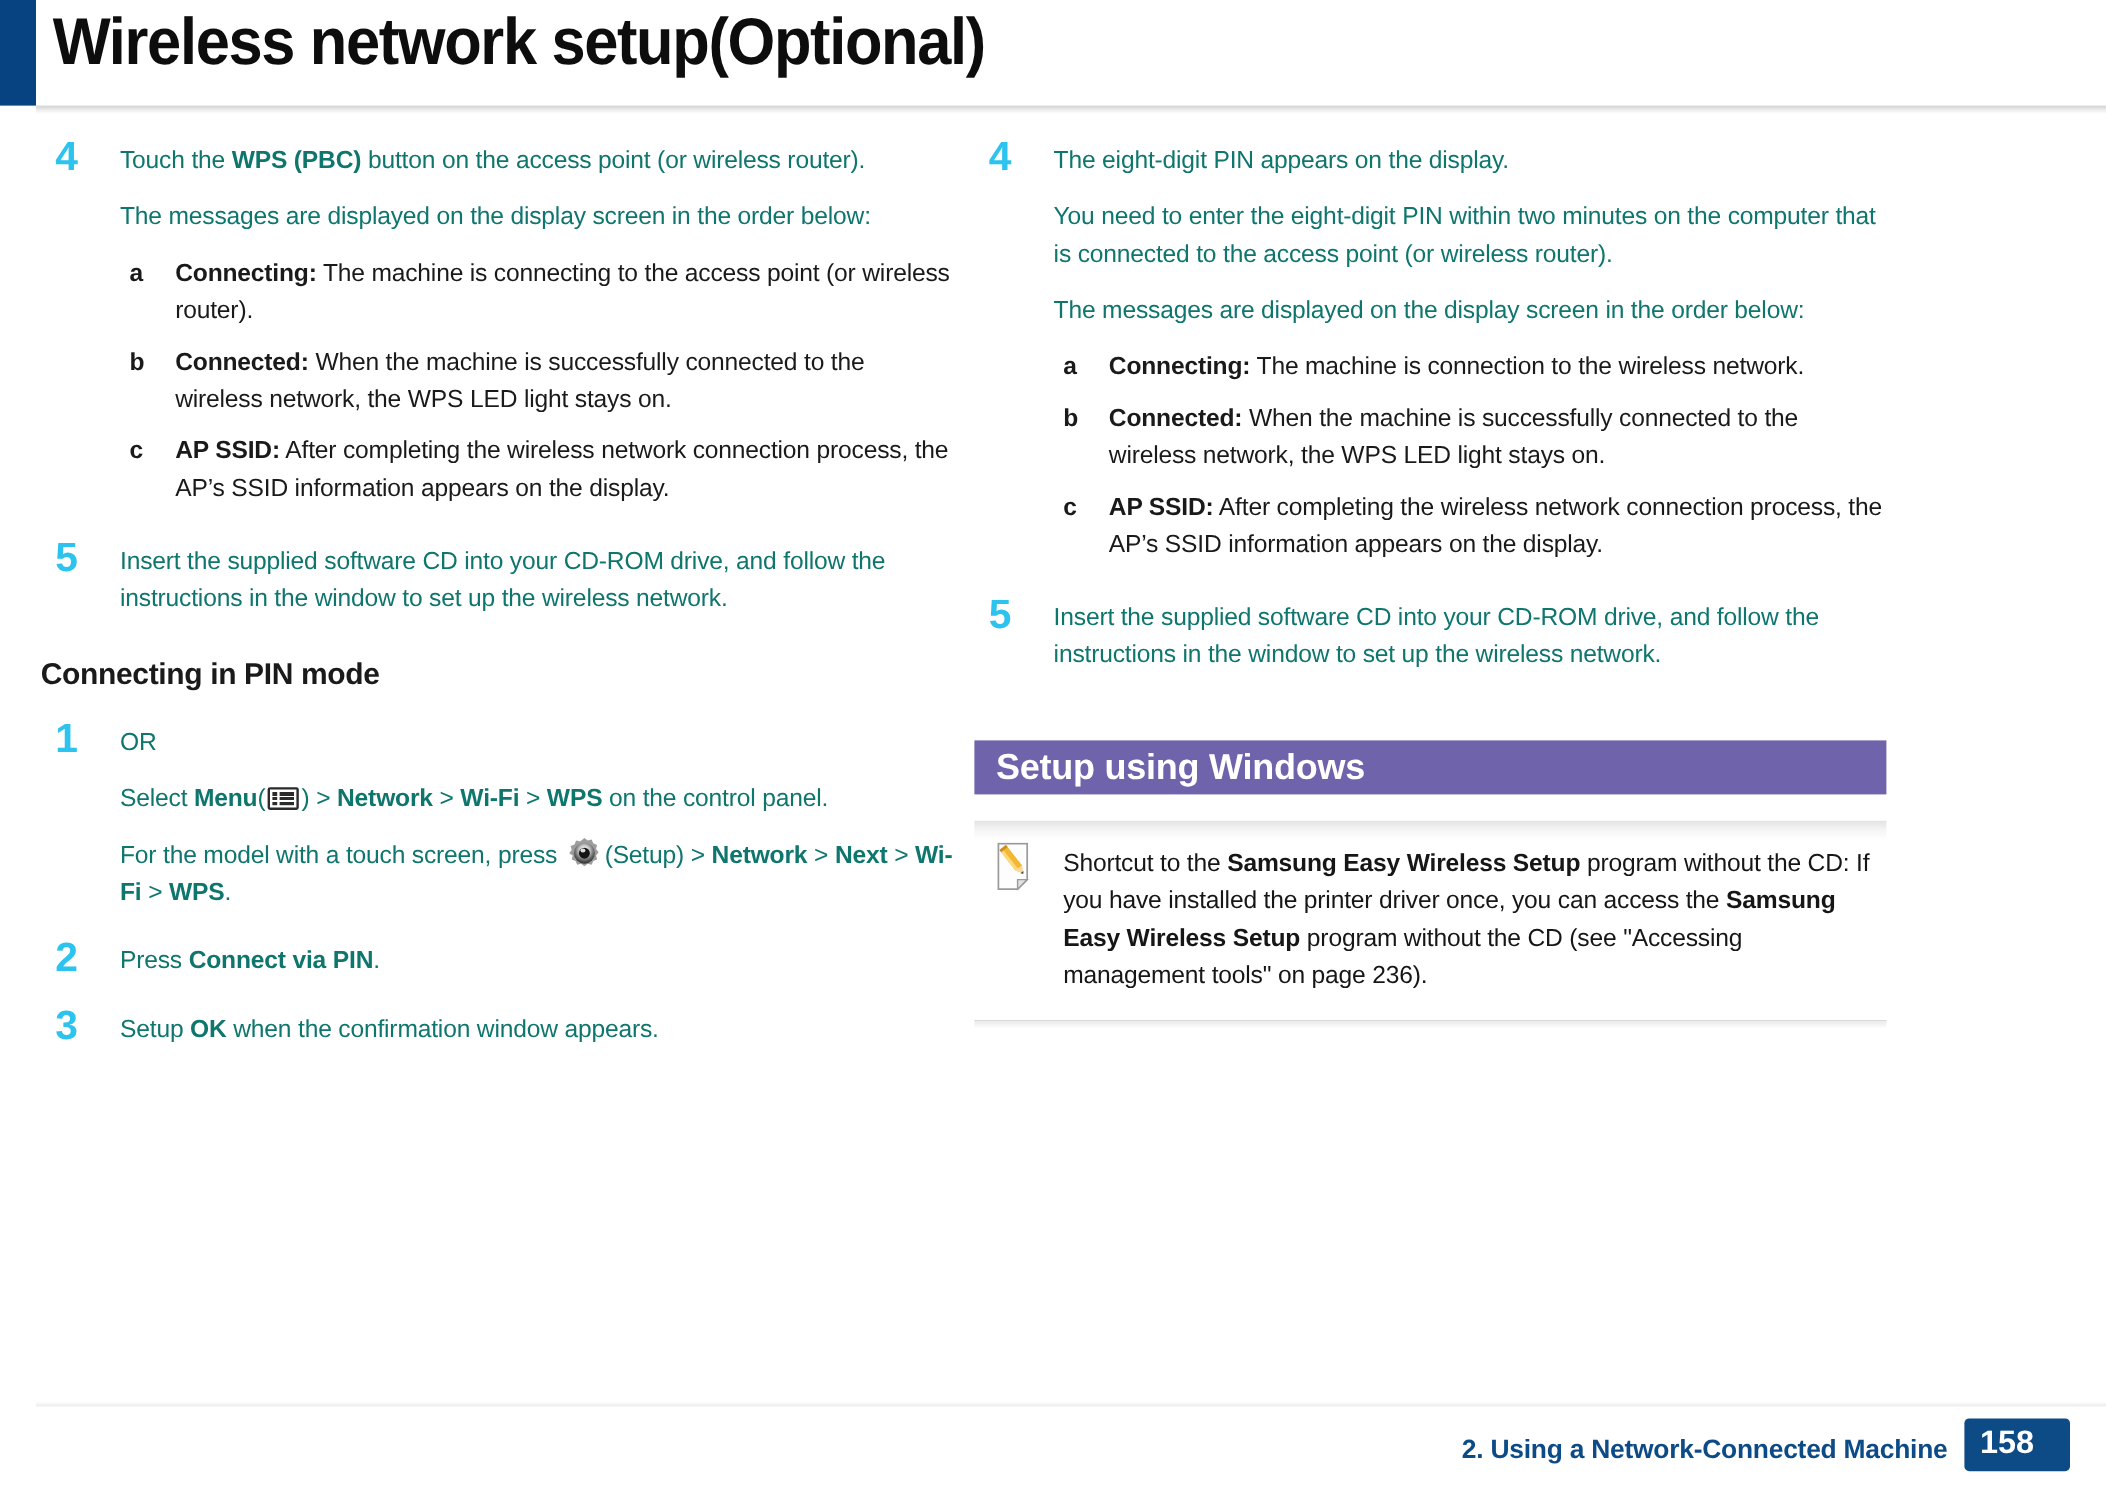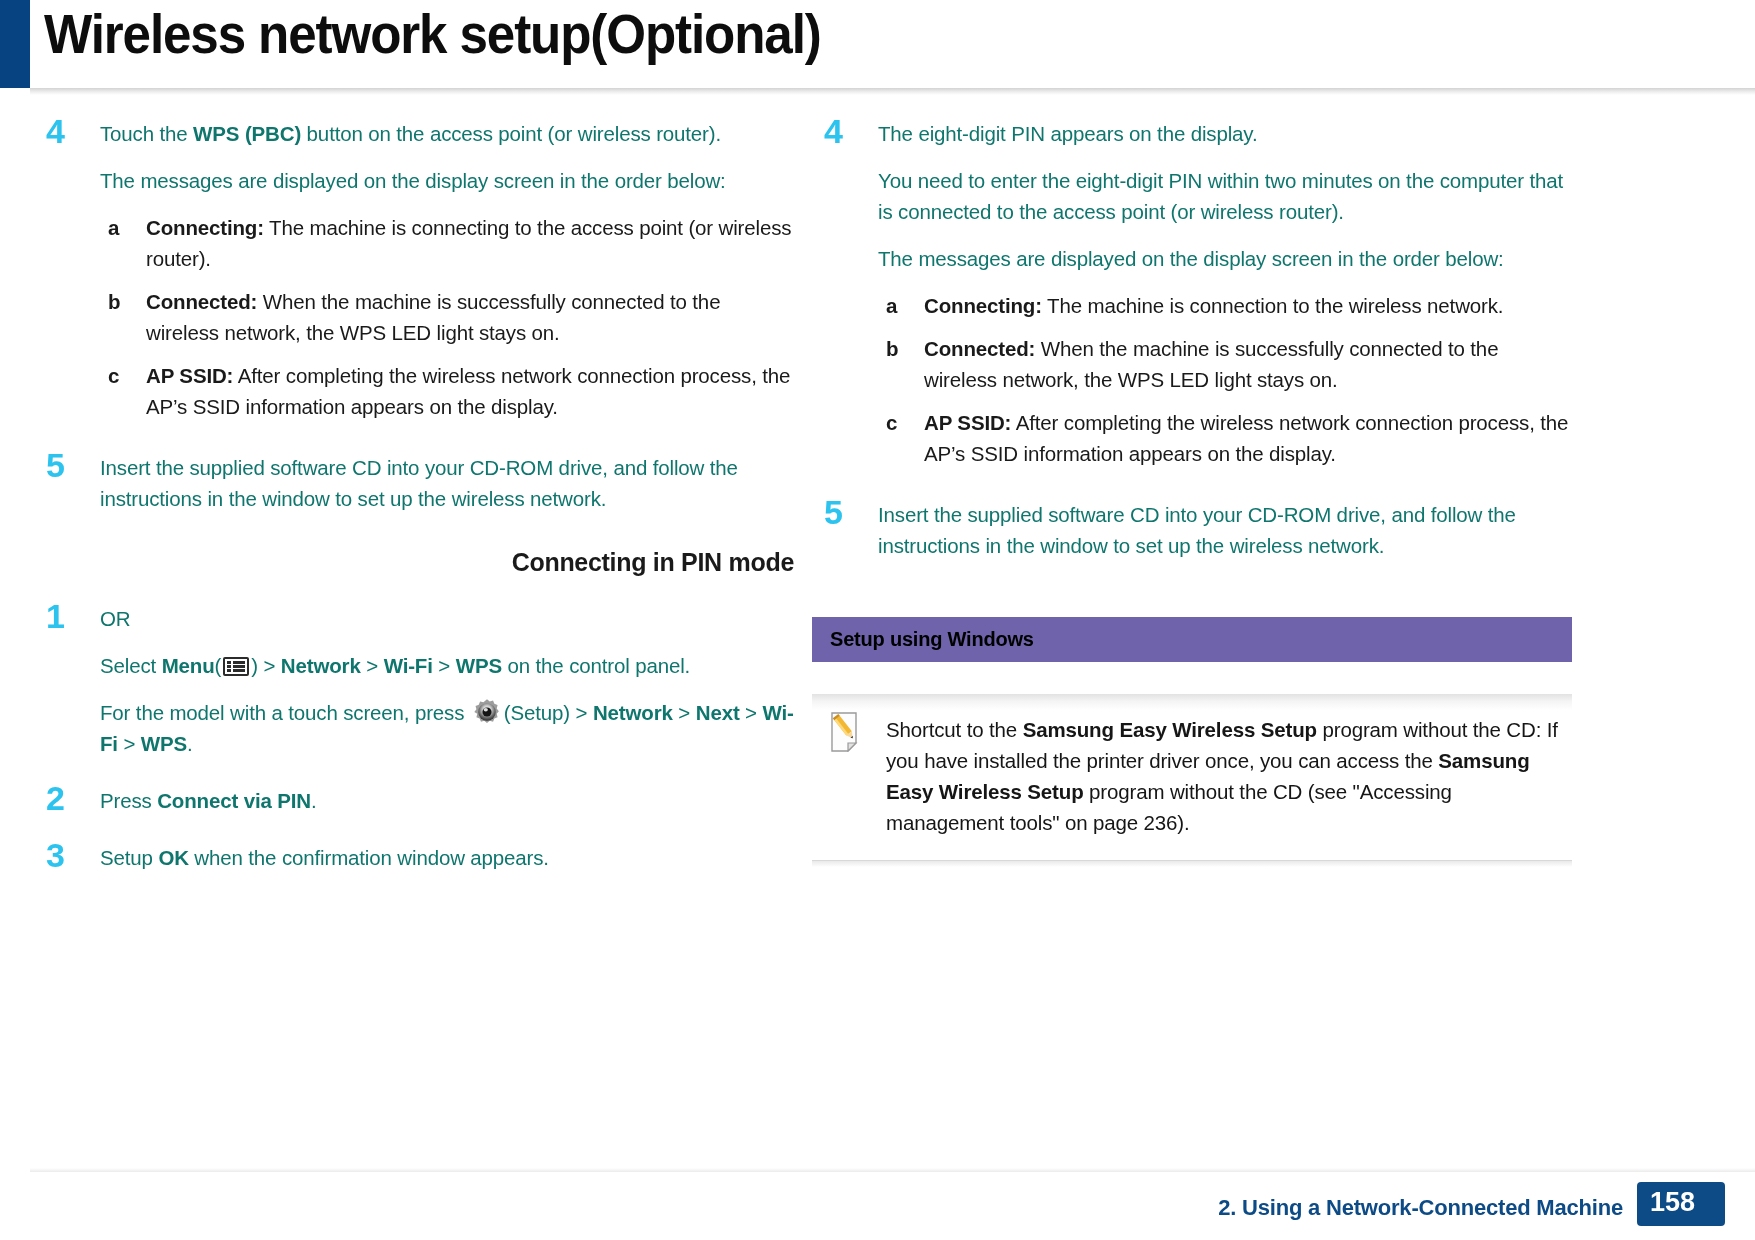--- a/index.html
+++ b/index.html
@@ -96,21 +96,20 @@
   }
   b, strong { font-weight: bold; }
 
   
   .subhead {
     font-size: 25px;
     font-weight: bold;
     color: #1a1a1a;
     margin: 34px 0 26px 0;
     letter-spacing: -0.3px;
-    text-align: right;
   }
 
   
   .icon-menu {
     display: inline-block;
     vertical-align: -3px;
     width: 26px; height: 19px;
     margin: 0 2px;
     border: 2px solid #2b2b2b;
     border-radius: 2px;
@@ -147,29 +146,29 @@
   
   .section-bar {
     margin: 56px 0 0 0;
     height: 45px;
     background: #6f63ab;
     display: flex;
     align-items: center;
     padding-left: 18px;
   }
   .section-bar-title {
-    color: #000000;
-    font-size: 20px;
+    color: #ffffff;
+    font-size: 30px;
     font-weight: bold;
     letter-spacing: -0.2px;
   }
 
   
   .note-box {
-    margin-top: 32px;
+    margin-top: 22px;
     position: relative;
     padding: 20px 14px 22px 74px;
     background: linear-gradient(to bottom, #e2e2e2 0px, #f4f4f4 7px, #ffffff 16px);
     border-bottom: 1px solid #d8d8d8;
   }
   .note-box::after {
     content: "";
     position: absolute;
     left: 0; bottom: -7px;
     width: 100%; height: 6px;

